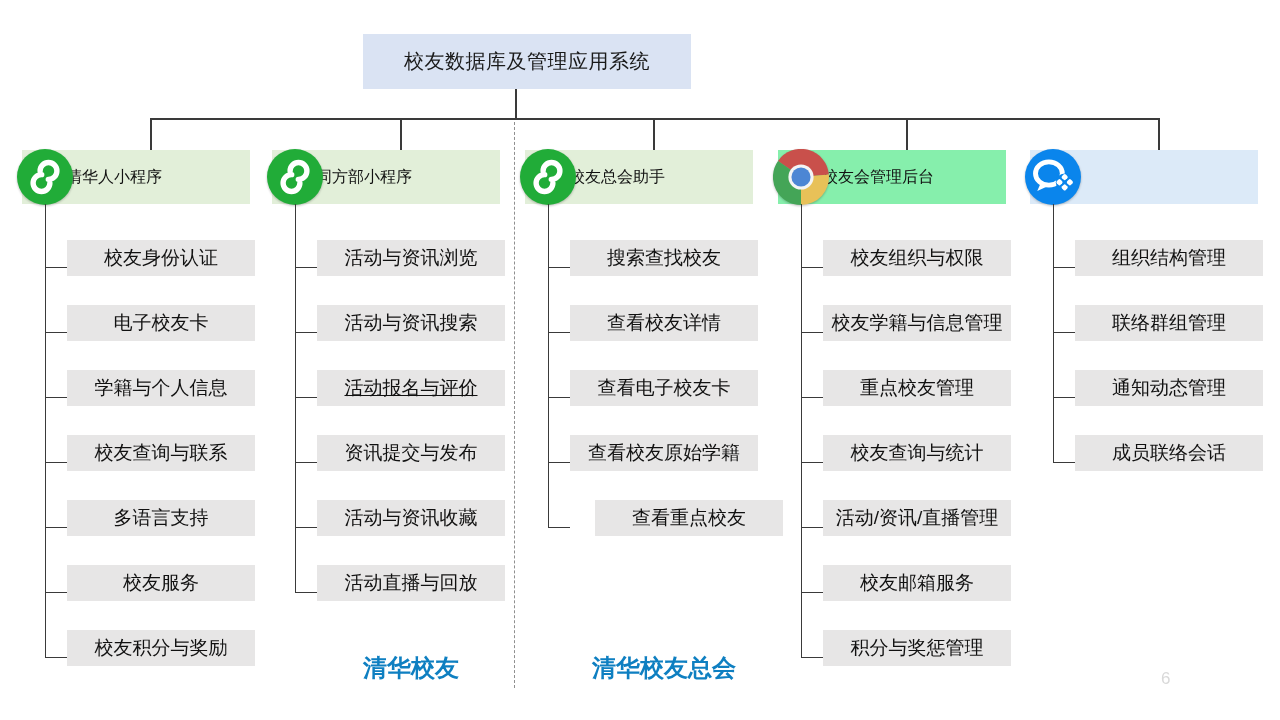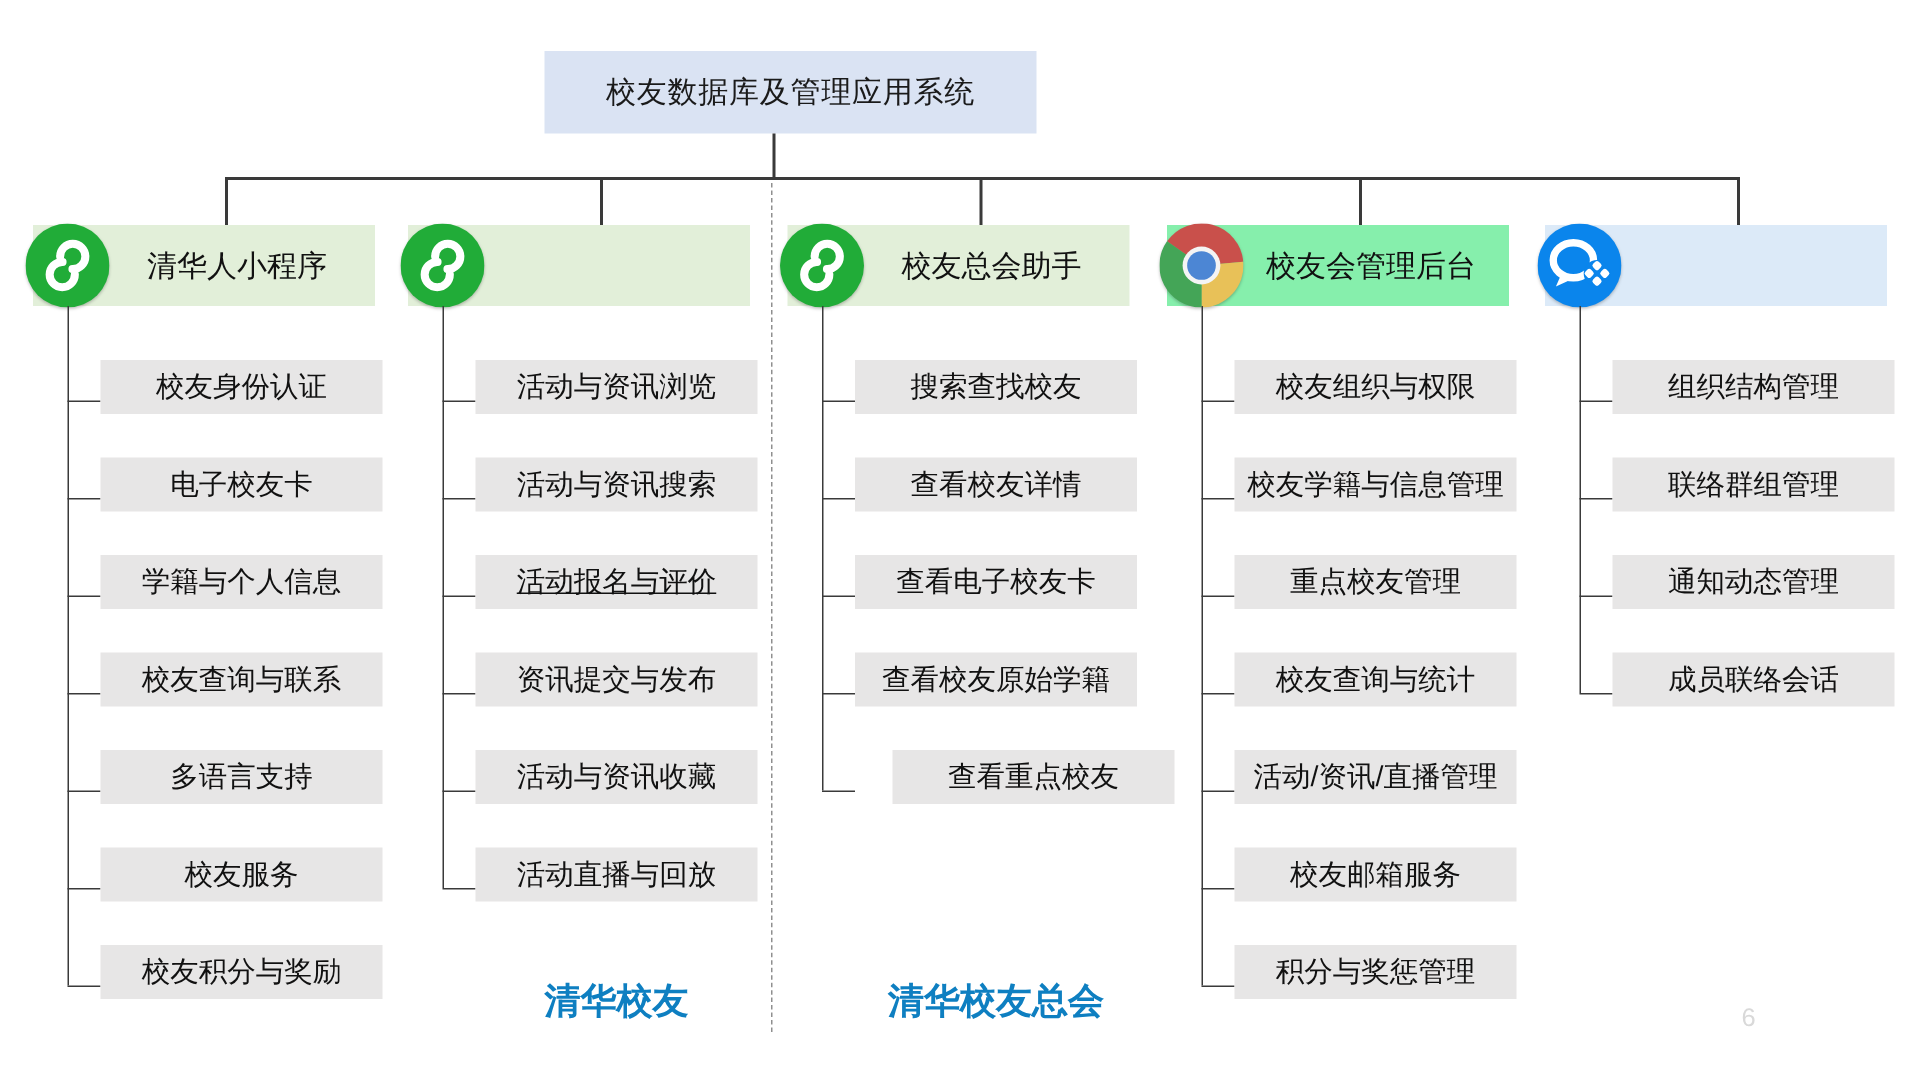--- a/index.html
+++ b/index.html
@@ -16,21 +16,21 @@
     font-size:20px;letter-spacing:.5px;
   }
   .col-header{
     position:absolute;top:150px;height:54px;width:228px;
     display:flex;align-items:center;
   }
   .col-header.green{background:#e2efd9;}
   .col-header.yellow{background:#86efac;}
   .col-header.blue{background:#dceaf8;}
   .col-header .hlabel{
-    flex:1;text-align:center;padding-left:44px;font-size:20px;color:#111;
+    flex:1;padding-left:44px;font-size:16px;color:#111;
   }
   .hicon{
     position:absolute;left:-5px;top:-1px;width:56px;height:56px;
   }
   .hicon svg{width:56px;height:56px;display:block;filter:drop-shadow(0 1px 1px rgba(0,0,0,.25));}
   .item-box{
     position:absolute;width:188px;height:36px;background:#e7e6e6;
     display:flex;align-items:center;justify-content:center;
     font-size:19px;color:#111;white-space:nowrap;
   }
@@ -92,20 +92,21 @@
       <div class="tick" style="left: 45px; top: 656.5px; width: 22px;"></div>
       <div class="item-box" style="left: 67px; top: 630px;">校友积分与奖励</div>
       <div class="col-header green" style="left: 272px; width: 228px;">
         <div class="hicon">
           <svg viewBox="0 0 48 48">
             <circle cx="24" cy="24" r="24" fill="#21ac38"></circle>
             <circle cx="27" cy="18.8" r="7.2" fill="none" stroke="#fff" stroke-width="4.6" stroke-linecap="round" stroke-dasharray="33.9 11.4" transform="rotate(180 27 18.8)"></circle>
             <circle cx="21" cy="29.2" r="7.2" fill="none" stroke="#fff" stroke-width="4.6" stroke-linecap="round" stroke-dasharray="33.9 11.4"></circle>
           </svg>
         </div>
+        <div class="hlabel">同方部小程序</div>
       </div>
       <div class="spine" style="left: 295px; top: 204px; height: 387.5px;"></div>
       <div class="tick" style="left: 295px; top: 266.5px; width: 22px;"></div>
       <div class="item-box" style="left: 317px; top: 240px;">活动与资讯浏览</div>
       <div class="tick" style="left: 295px; top: 331.5px; width: 22px;"></div>
       <div class="item-box" style="left: 317px; top: 305px;">活动与资讯搜索</div>
       <div class="tick" style="left: 295px; top: 396.5px; width: 22px;"></div>
       <div class="item-box" style="left: 317px; top: 370px; text-decoration: underline;">活动报名与评价</div>
       <div class="tick" style="left: 295px; top: 461.5px; width: 22px;"></div>
       <div class="item-box" style="left: 317px; top: 435px;">资讯提交与发布</div>

